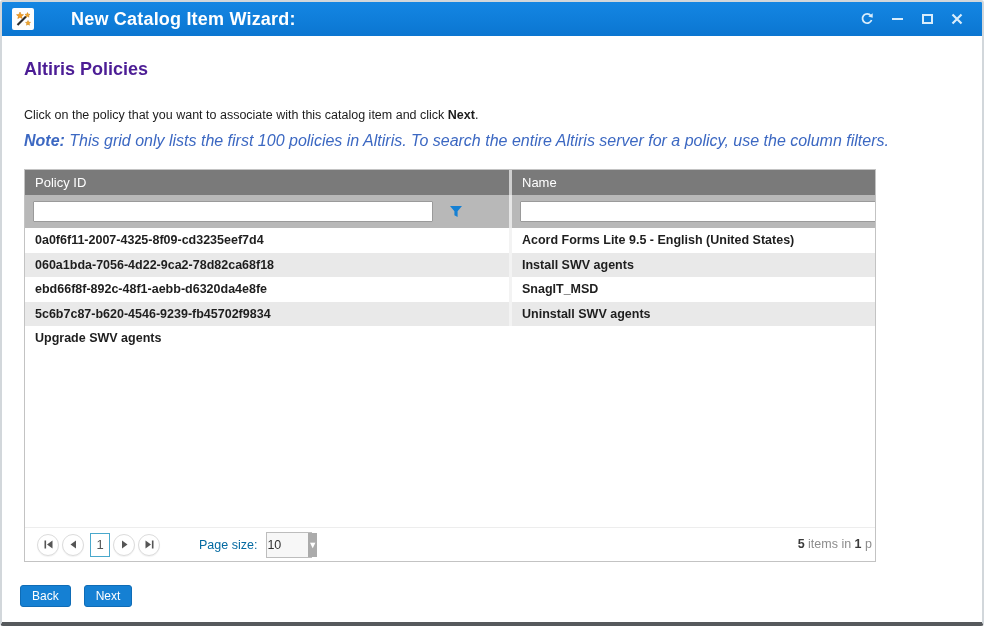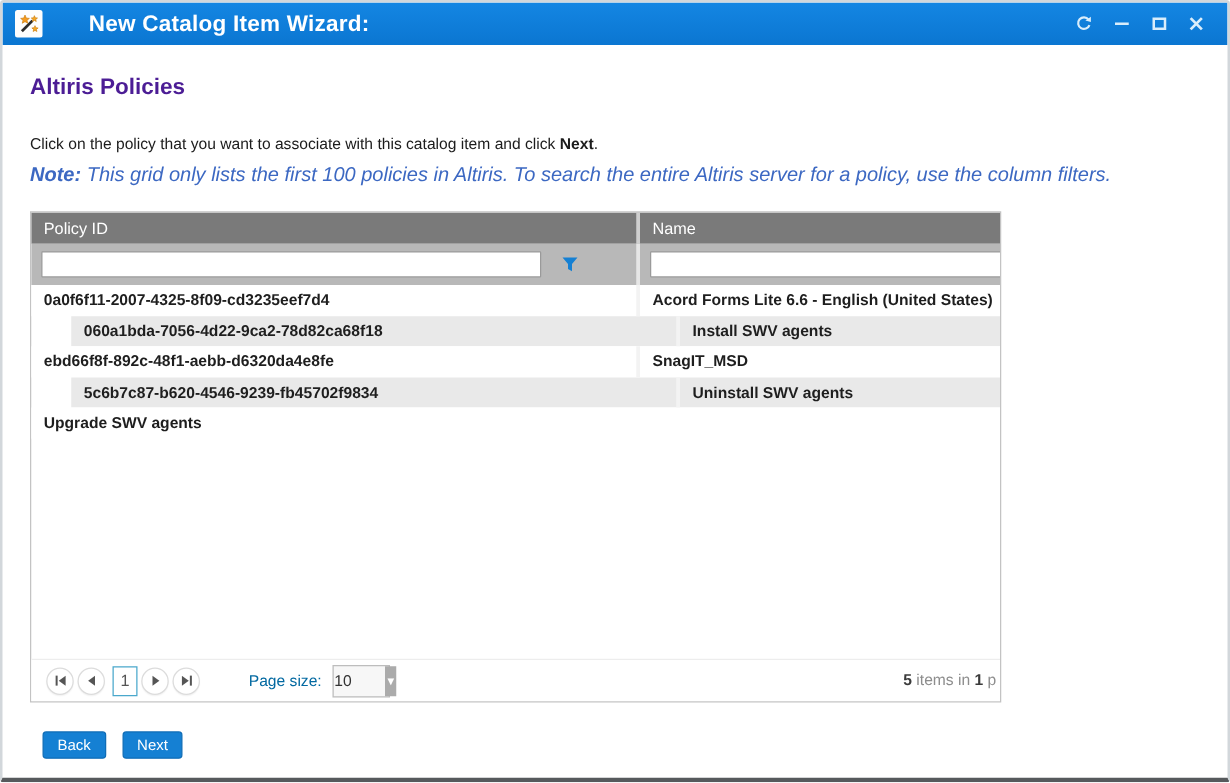--- a/index.html
+++ b/index.html
@@ -28,42 +28,42 @@
   .min-glyph { width: 11px; height: 2px; background: #d9edfb; }
   .max-glyph { width: 11px; height: 10px; border: 2px solid #d9edfb; }
 
   
   .page-title { position: absolute; left: 22px; top: 57px; font-size: 18px; font-weight: bold; color: #4c1d95; }
   .instruction { position: absolute; left: 22px; top: 106px; font-size: 12.5px; color: #1c1c1c; }
   .note { position: absolute; left: 22px; top: 130px; font-size: 16px; font-style: italic; color: #3c68c2; }
 
   
   .grid {
-    position: absolute; left: 22px; top: 167px; width: 777px; height: 393px;
+    position: absolute; left: 22px; top: 167px; width: 852px; height: 393px;
     border: 1px solid #c3c3c3; background: #fff; overflow: hidden;
   }
   .ghead { display: flex; height: 25px; background: #7a7a7a; }
   .hcell { color: #fff; font-size: 13px; line-height: 25px; padding-left: 10px; }
   .c1 { width: 487px; flex: none; }
   .c2 { flex: 1; }
   .ghead .c1 { border-right: 3px solid #cfcfcf; }
 
   .gfilter { display: flex; height: 33px; background: #b8b8b8; align-items: center; }
   .fcell { display: flex; align-items: center; height: 100%; padding-left: 8px; }
   .gfilter .c1 { border-right: 3px solid #e6e6e6; }
   .fcell input {
     height: 21px; border: 1px solid #9a9a9a; border-radius: 1px; background: #fff;
     font-family: "Liberation Sans", sans-serif; font-size: 12px; padding: 0 4px; outline: none;
   }
   .fcell.c1 input { width: 400px; }
   .fcell.c2 input { width: 418px; }
   .funnel { margin-left: 16px; display: inline-flex; cursor: pointer; }
 
   .grow { display: flex; height: 24.5px; background: #fff; cursor: pointer; }
-  .grow.alt { background: #e9e9e9; margin-left: 32px; }
+  .grow.alt { background: #e9e9e9; }
   .gcell { font-size: 12.5px; color: #1e1e1e; line-height: 24.5px; padding-left: 10px;
            white-space: nowrap; overflow: hidden; font-weight: bold; }
   .grow .c1 { border-right: 3px solid #f3f3f3; }
 
   
   .pager {
     position: absolute; left: 0; right: 0; bottom: 0; height: 34px;
     background: #fff; border-top: 1px solid #ededed;
     display: flex; align-items: center; padding-left: 12px;
   }
@@ -83,21 +83,21 @@
     display: inline-flex; background: #f7f7f7; cursor: pointer; gap: 27px;
   }
   .dd-val { width: 24px; text-align: center; font-size: 12.5px; color: #333; line-height: 24px; }
   .dd-btn { width: 20px; background: #ababab; color: #fff; font-size: 9px;
             display: inline-flex; align-items: center; justify-content: center; }
   .pinfo { position: absolute; right: 3px; top: 9px; white-space: nowrap;
            font-size: 12.5px; color: #8d8d8d; }
   .pinfo b { color: #3a3a3a; }
 
   
-  .footer { position: absolute; left: 32px; top: 583px; display: flex; }
+  .footer { position: absolute; left: 18px; top: 583px; display: flex; }
   .btn {
     height: 22px; padding: 0 11px; margin-right: 13px;
     background: #1580d3; color: #fff; border: 1px solid #0f6cb6; border-radius: 3px;
     font-family: "Liberation Sans", sans-serif; font-size: 12px; cursor: pointer;
   }
 </style>
 </head>
 <body>
 
 <div class="window">
@@ -158,21 +158,21 @@
         <span class="funnel">
           <svg width="14" height="13" viewBox="0 0 14 13">
               <path d="M1 1 h12 L8.6 6.2 V12 L5.4 10.2 V6.2 Z" fill="#1580d3"></path>
             </svg>
         </span>
       </div>
     </div>
 
     <div class="grow">
       <div class="gcell c1">0a0f6f11-2007-4325-8f09-cd3235eef7d4</div>
-      <div class="gcell c2">Acord Forms Lite 6.6 - English (United States)</div>
+      <div class="gcell c2">Acord Forms Lite 9.5 - English (United States)</div>
     </div>
     <div class="grow alt">
       <div class="gcell c1">060a1bda-7056-4d22-9ca2-78d82ca68f18</div>
       <div class="gcell c2">Install SWV agents</div>
     </div>
     <div class="grow">
       <div class="gcell c1">ebd66f8f-892c-48f1-aebb-d6320da4e8fe</div>
       <div class="gcell c2">SnagIT_MSD</div>
     </div>
     <div class="grow alt">

